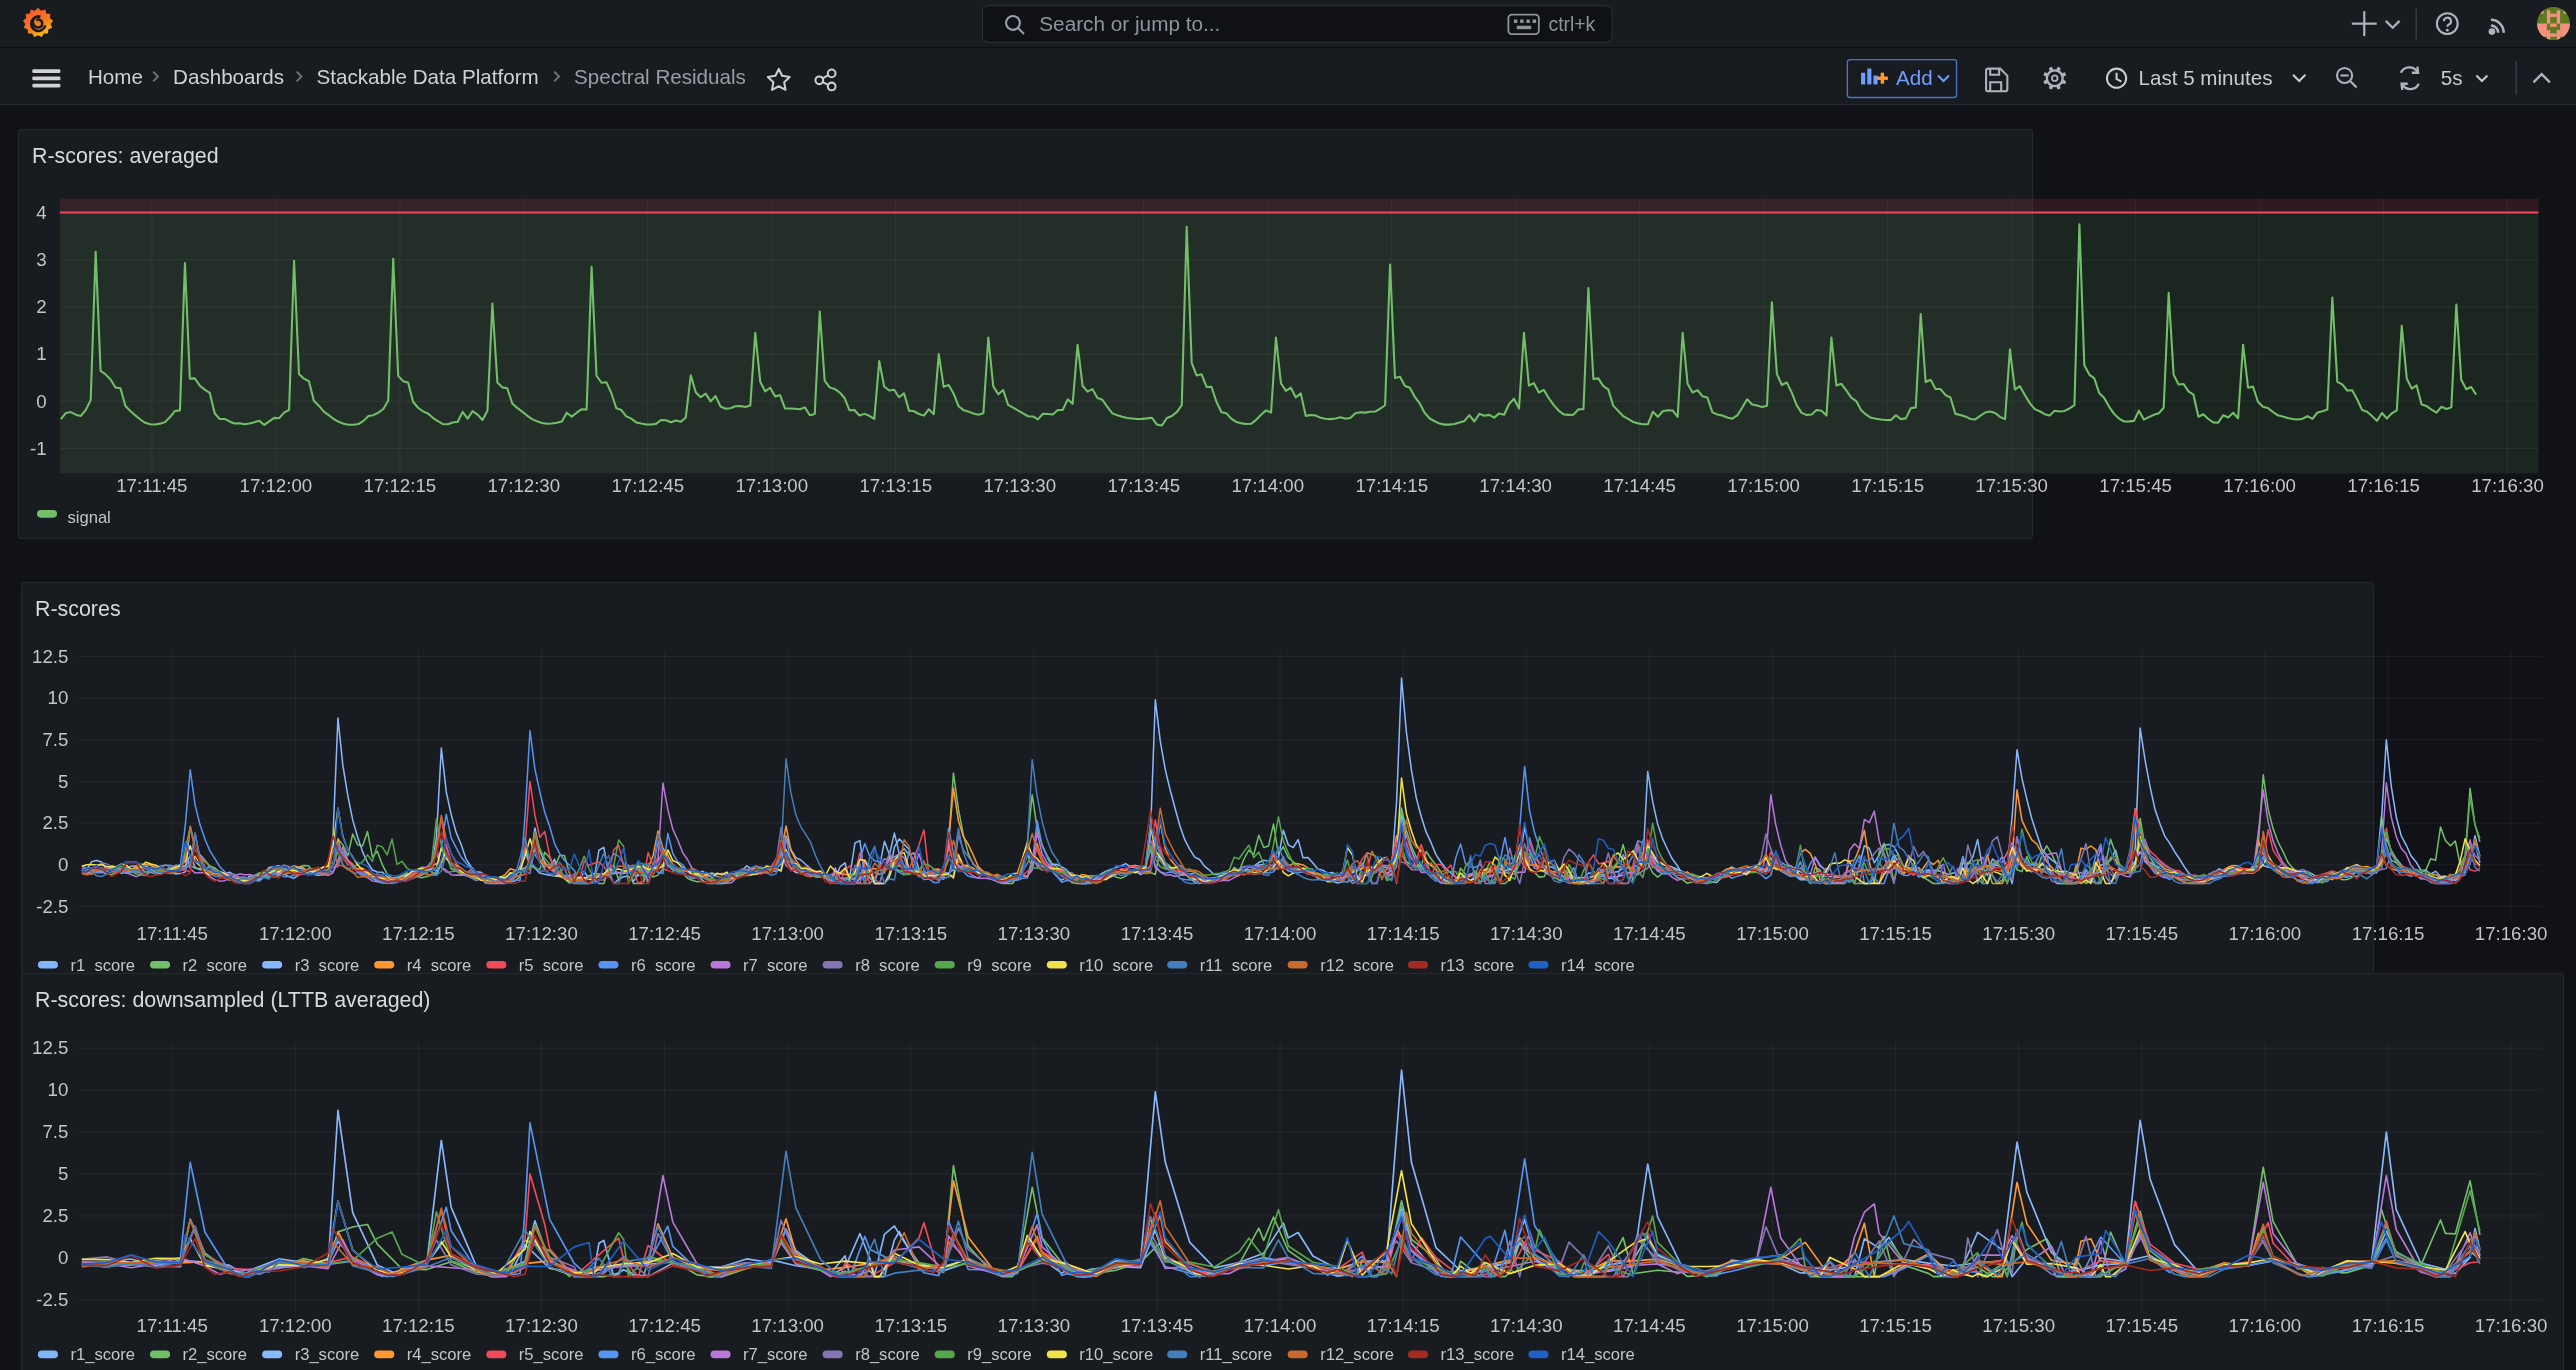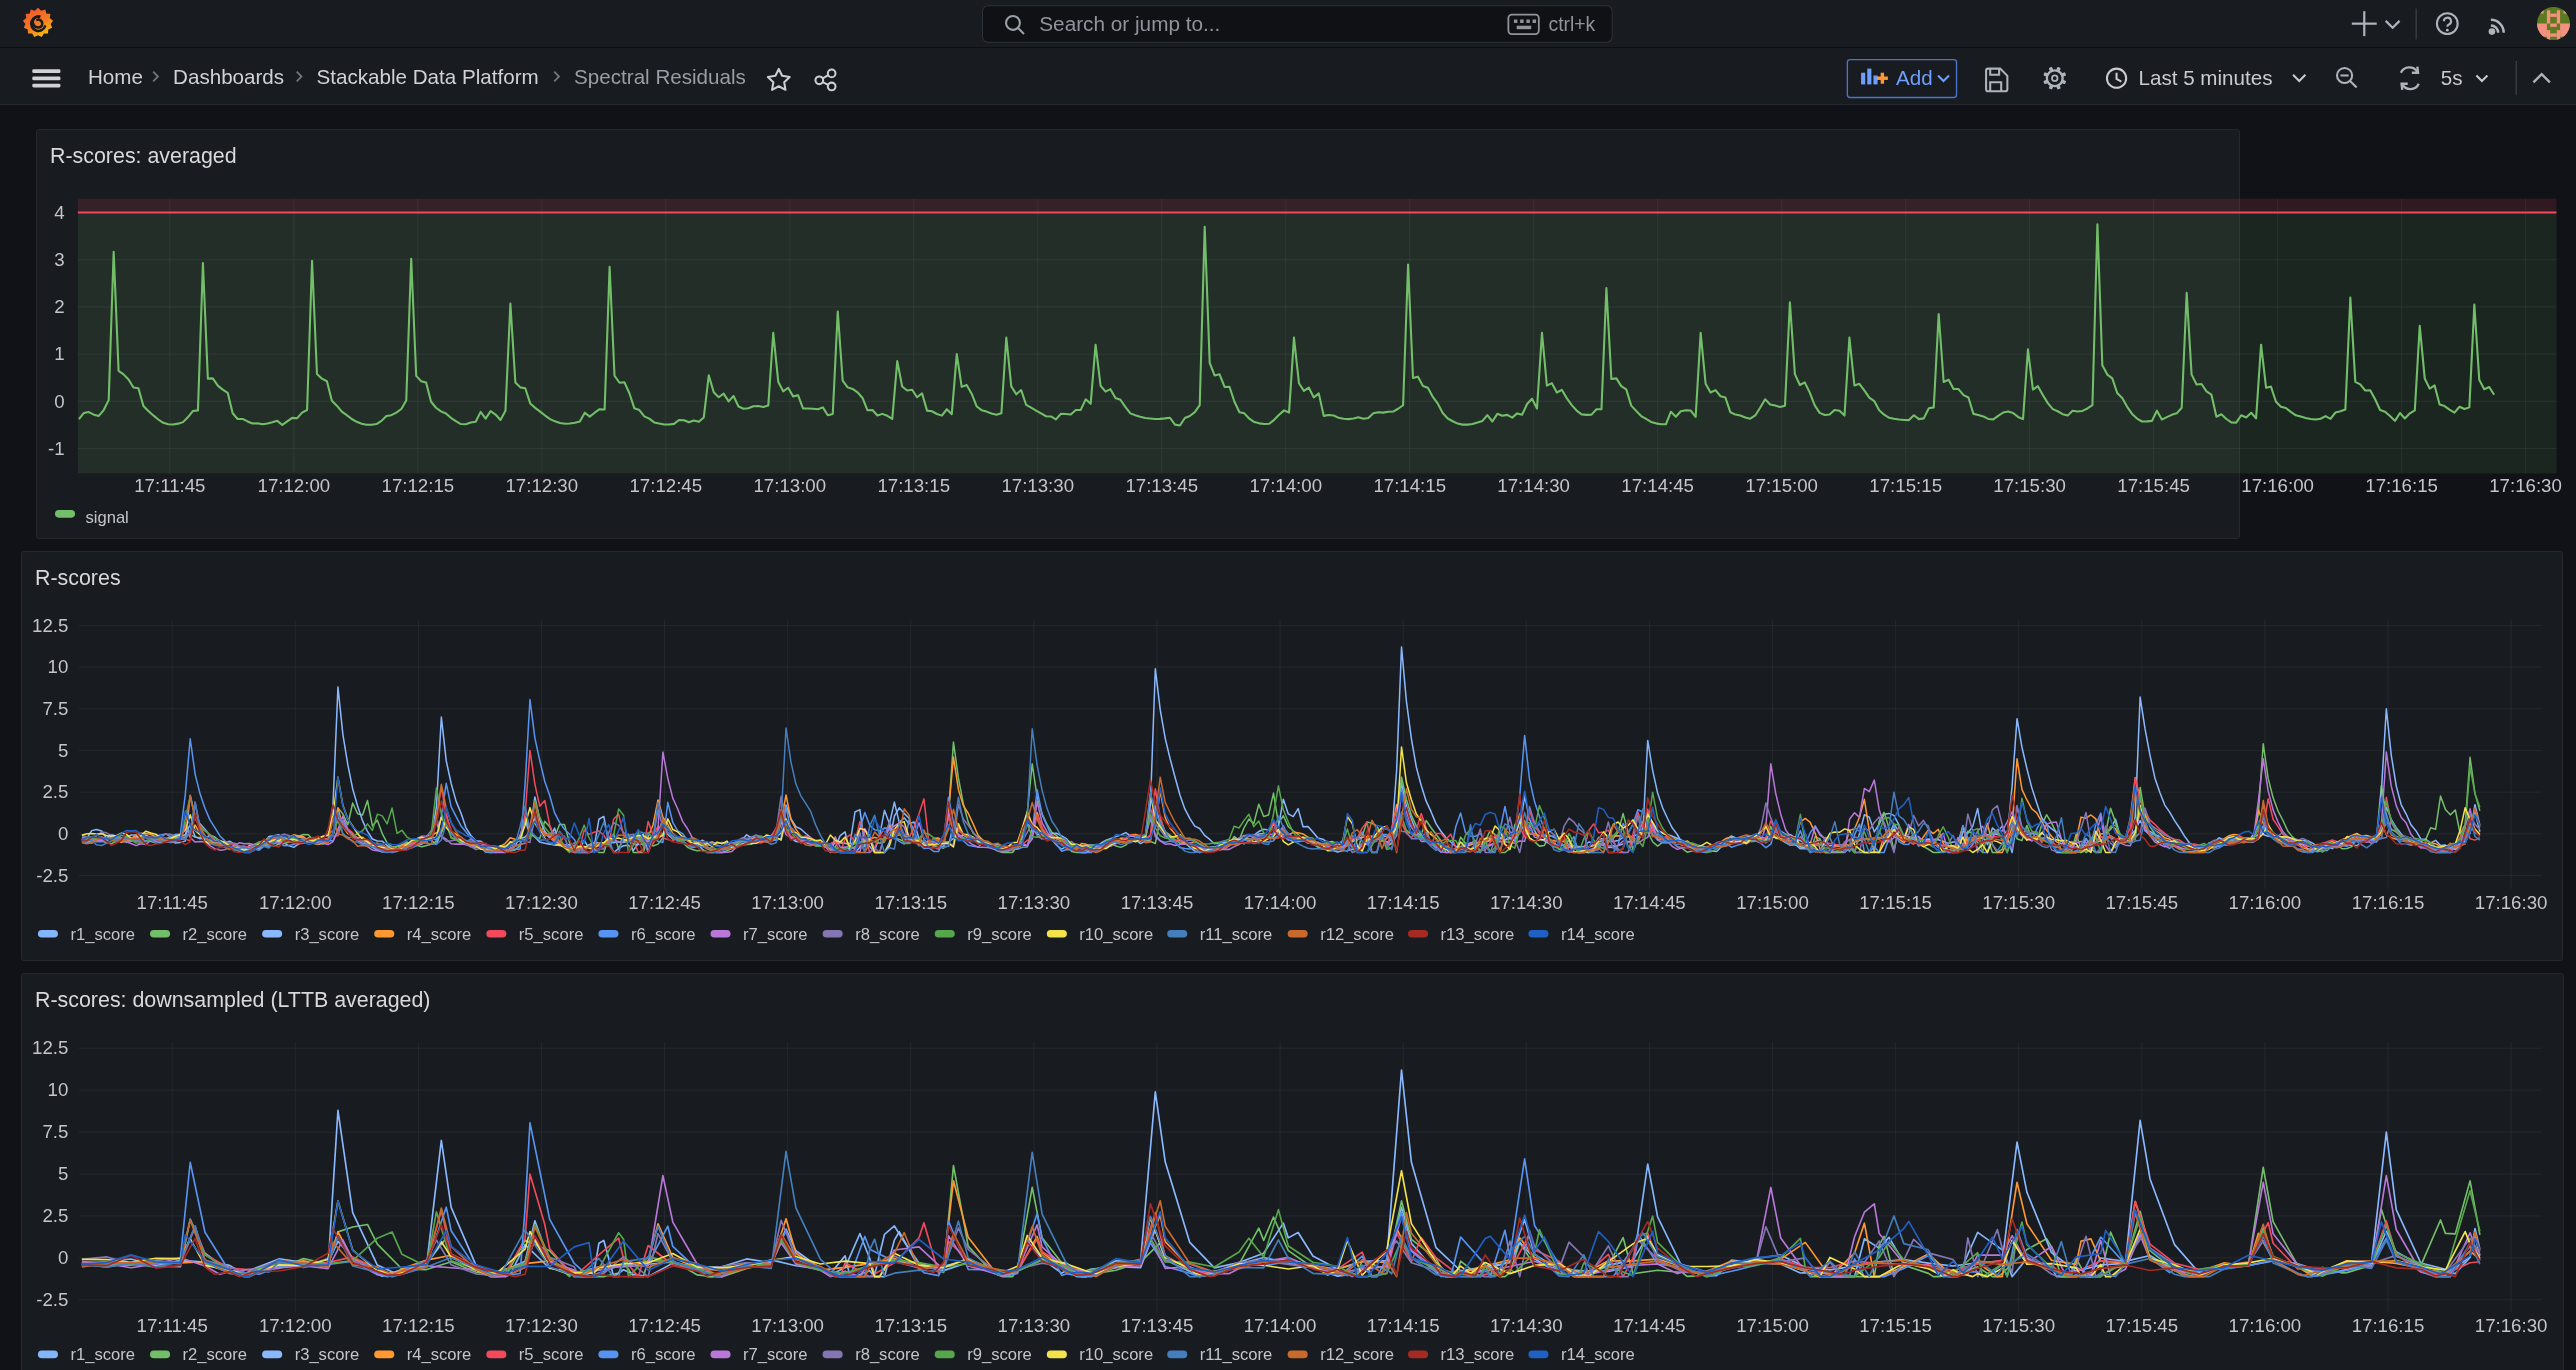--- a/index.html
+++ b/index.html
@@ -127,21 +127,21 @@
       <path d="M3482 36 a13.5 13.5 0 0 1 24 -1"></path>
       <path d="M3508 52 a13.5 13.5 0 0 1 -24 1"></path>
       <polyline points="3506,27 3507,36 3498,36"></polyline>
       <polyline points="3484,61 3483,52 3492,52"></polyline>
     </g>
     <text x="3540" y="54" font-size="30" fill="#c9cbd1">5s</text>
     <polyline points="3592,40 3600,48 3608,40" stroke="#c9cbd1" stroke-width="3" fill="none"></polyline>
     <line x1="3650" y1="19" x2="3650" y2="68" stroke="#3a3e45" stroke-width="2"></line>
     <polyline points="3675,50 3687,38 3699,50" stroke="#aeb4bc" stroke-width="3.4" fill="none"></polyline>
   </svg>
-<div class="panel" style="left:36px;top:129px;width:2204px;height:410px">
+<div class="panel" style="left:18px;top:129px;width:2015px;height:410px">
     <div class="ptitle">R-scores: averaged</div>
     <svg width="2543" height="410" style="position:absolute;left:0;top:0" viewBox="0 0 3675 592">
       <rect x="59" y="99" width="3582" height="20.0" fill="rgba(242,73,92,0.14)"></rect>
       <rect x="59" y="119.0" width="3582" height="377.0" fill="rgba(115,191,105,0.12)"></rect>
       <line x1="59" y1="119.0" x2="3641" y2="119.0" stroke="rgba(240,250,255,0.09)" stroke-width="1"></line>
       <line x1="59" y1="187.2" x2="3641" y2="187.2" stroke="rgba(240,250,255,0.09)" stroke-width="1"></line>
       <line x1="59" y1="255.4" x2="3641" y2="255.4" stroke="rgba(240,250,255,0.09)" stroke-width="1"></line>
       <line x1="59" y1="323.6" x2="3641" y2="323.6" stroke="rgba(240,250,255,0.09)" stroke-width="1"></line>
       <line x1="59" y1="391.8" x2="3641" y2="391.8" stroke="rgba(240,250,255,0.09)" stroke-width="1"></line>
       <line x1="59" y1="460.0" x2="3641" y2="460.0" stroke="rgba(240,250,255,0.09)" stroke-width="1"></line>
@@ -190,21 +190,21 @@
       <text x="2879.6" y="523" text-anchor="middle" font-size="27" fill="#c3c5cb">17:15:30</text>
       <text x="3058.8" y="523" text-anchor="middle" font-size="27" fill="#c3c5cb">17:15:45</text>
       <text x="3238.0" y="523" text-anchor="middle" font-size="27" fill="#c3c5cb">17:16:00</text>
       <text x="3417.2" y="523" text-anchor="middle" font-size="27" fill="#c3c5cb">17:16:15</text>
       <text x="3596.3" y="523" text-anchor="middle" font-size="27" fill="#c3c5cb">17:16:30</text>
       <polyline points="60.6,417.5 67.8,408.6 74.9,407.4 82.1,411.1 89.3,412.9 96.4,404.5 103.6,390.1 110.8,175.6 117.9,347.8 125.1,352.9 132.3,360.2 139.4,371.8 146.6,373.0 153.8,398.5 160.9,405.7 168.1,412.2 175.3,418.1 182.4,422.9 189.6,425.0 196.8,425.3 203.9,424.1 211.1,421.9 218.3,414.6 225.4,405.7 232.6,404.9 239.8,192.0 246.9,359.0 254.1,358.7 261.3,369.1 268.4,374.9 275.6,379.5 282.8,409.1 289.9,417.4 297.1,417.3 304.3,420.9 311.4,423.9 318.6,423.6 325.8,425.1 333.0,423.8 340.1,422.1 347.3,420.1 354.5,426.0 361.6,420.9 368.8,415.8 376.0,416.2 383.1,408.1 390.3,404.4 397.5,188.6 404.6,352.3 411.8,359.1 419.0,362.8 426.1,391.0 433.3,398.1 440.5,406.7 447.6,411.7 454.8,417.4 462.0,421.5 469.1,424.2 476.3,425.8 483.5,425.8 490.6,424.7 497.8,420.1 505.0,413.0 512.1,411.9 519.3,408.2 526.5,402.9 533.6,390.8 540.8,185.8 548.0,355.1 555.1,362.7 562.3,364.6 569.5,392.5 576.6,401.1 583.8,406.4 591.0,409.5 598.1,415.7 605.3,420.6 612.5,424.7 619.6,425.0 626.8,422.5 634.0,421.3 641.1,407.1 648.3,416.9 655.5,406.1 662.6,411.0 669.8,418.8 677.0,405.6 684.1,250.6 691.3,364.5 698.5,371.7 705.6,373.0 712.8,394.9 720.0,401.3 727.1,406.7 734.3,412.4 741.5,417.6 748.6,420.8 755.8,423.2 763.0,424.2 770.1,423.9 777.3,422.8 784.5,421.1 791.6,408.3 798.8,413.9 806.0,408.3 813.1,403.2 820.3,403.6 827.5,197.4 834.6,354.9 841.8,365.0 849.0,364.4 856.1,380.2 863.3,402.0 870.5,404.5 877.6,413.6 884.8,416.8 892.0,422.3 899.1,424.0 906.3,425.3 913.5,425.4 920.6,424.4 927.8,418.9 935.0,419.1 942.1,422.1 949.3,419.7 956.5,421.4 963.6,415.1 970.8,354.3 978.0,378.8 985.1,386.0 992.3,380.8 999.5,391.9 1006.6,384.2 1013.8,399.4 1021.0,402.6 1028.1,401.8 1035.3,399.0 1042.5,398.6 1049.7,400.0 1056.8,398.0 1064.0,292.9 1071.2,363.5 1078.3,377.4 1085.5,372.2 1092.7,384.7 1099.8,382.9 1107.0,402.2 1114.2,402.2 1121.3,402.6 1128.5,403.2 1135.7,400.6 1142.8,411.9 1150.0,410.0 1157.2,262.2 1164.3,361.9 1171.5,371.7 1178.7,374.0 1185.8,378.8 1193.0,387.0 1200.2,404.8 1207.3,404.3 1214.5,412.3 1221.7,410.0 1228.8,412.7 1236.0,417.3 1243.2,333.8 1250.3,370.4 1257.5,376.3 1264.7,375.1 1271.8,385.9 1279.0,380.3 1286.2,405.3 1293.3,406.2 1300.5,410.2 1307.7,412.5 1314.8,403.3 1322.0,410.4 1329.2,323.6 1336.3,371.0 1343.5,368.2 1350.7,380.8 1357.8,398.9 1365.0,404.6 1372.2,406.7 1379.3,409.5 1386.5,411.3 1393.7,409.2 1400.8,299.7 1408.0,370.3 1415.2,381.7 1422.3,375.6 1429.5,397.1 1436.7,401.0 1443.8,405.2 1451.0,409.3 1458.2,413.4 1465.3,413.7 1472.5,417.9 1479.7,409.8 1486.8,410.2 1494.0,410.8 1501.2,404.5 1508.3,404.2 1515.5,389.0 1522.7,395.5 1529.8,310.0 1537.0,369.3 1544.2,377.8 1551.3,374.3 1558.5,387.1 1565.7,389.6 1572.8,399.9 1580.0,409.3 1587.2,412.0 1594.3,414.1 1601.5,415.9 1608.7,416.7 1615.8,417.5 1623.0,417.2 1630.2,416.5 1637.3,415.6 1644.5,425.5 1651.7,426.8 1658.8,416.0 1666.0,413.0 1673.2,407.4 1680.3,397.4 1687.5,139.5 1694.7,336.3 1701.8,354.5 1709.0,352.8 1716.2,371.1 1723.3,370.8 1730.5,392.4 1737.7,407.7 1744.8,409.2 1752.0,417.0 1759.2,421.8 1766.4,423.7 1773.5,424.6 1780.7,424.2 1787.9,418.6 1795.0,411.3 1802.2,404.9 1809.4,408.1 1816.5,299.7 1823.7,365.7 1830.9,376.8 1838.0,372.1 1845.2,386.2 1852.4,380.4 1859.5,412.9 1866.7,411.7 1873.9,412.3 1881.0,415.7 1888.2,416.9 1895.4,417.6 1902.5,416.8 1909.7,414.9 1916.9,417.1 1924.0,416.0 1931.2,409.1 1938.4,407.7 1945.5,408.2 1952.7,406.9 1959.9,406.6 1967.0,402.6 1974.2,397.5 1981.4,194.0 1988.5,358.1 1995.7,356.2 2002.9,369.6 2010.0,372.2 2017.2,385.5 2024.4,395.3 2031.5,408.7 2038.7,416.7 2045.9,420.6 2053.0,424.0 2060.2,425.5 2067.4,425.5 2074.5,424.5 2081.7,422.5 2088.9,420.2 2096.0,411.9 2103.2,421.0 2110.4,409.9 2117.5,412.7 2124.7,411.4 2131.9,415.4 2139.0,409.3 2146.2,411.2 2153.4,395.8 2160.5,388.1 2167.7,402.3 2174.9,292.9 2182.0,369.2 2189.2,365.6 2196.4,379.1 2203.5,375.2 2210.7,387.2 2217.9,397.4 2225.0,405.2 2232.2,410.7 2239.4,411.4 2246.5,411.1 2253.7,403.2 2260.9,403.1 2268.0,228.1 2275.2,359.7 2282.4,358.7 2289.5,369.8 2296.7,374.6 2303.9,398.1 2311.0,405.7 2318.2,413.1 2325.4,417.3 2332.5,421.6 2339.7,423.7 2346.9,425.0 2354.0,425.0 2361.2,406.9 2368.4,414.2 2375.5,406.2 2382.7,404.8 2389.9,405.2 2397.0,414.3 2404.2,292.9 2411.4,366.6 2418.5,379.1 2425.7,375.6 2432.9,384.5 2440.0,386.4 2447.2,407.7 2454.4,411.0 2461.5,412.4 2468.7,415.3 2475.9,417.0 2483.1,412.3 2490.2,401.2 2497.4,388.9 2504.6,396.3 2511.7,398.0 2518.9,400.0 2526.1,398.1 2533.2,248.6 2540.4,352.5 2547.6,368.3 2554.7,364.5 2561.9,379.3 2569.1,397.8 2576.2,408.6 2583.4,411.6 2590.6,410.9 2597.7,404.4 2604.9,405.5 2612.1,412.4 2619.2,299.7 2626.4,368.9 2633.6,366.6 2640.7,376.0 2647.9,386.5 2655.1,391.5 2662.2,404.6 2669.4,411.1 2676.6,415.6 2683.7,417.1 2690.9,418.2 2698.1,418.8 2705.2,419.0 2712.4,412.0 2719.6,417.6 2726.7,416.5 2733.9,401.8 2741.1,400.6 2748.2,265.6 2755.4,364.0 2762.6,360.7 2769.7,374.0 2776.9,374.1 2784.1,382.8 2791.2,386.3 2798.4,410.0 2805.6,411.6 2812.7,413.7 2819.9,417.3 2827.1,417.9 2834.2,412.8 2841.4,408.0 2848.6,406.6 2855.7,408.7 2862.9,414.4 2870.1,417.6 2877.2,316.8 2884.4,374.8 2891.6,370.0 2898.7,382.8 2905.9,394.5 2913.1,403.1 2920.2,406.2 2927.4,410.5 2934.6,412.5 2941.7,405.4 2948.9,406.5 2956.1,405.7 2963.2,402.2 2970.4,397.4 2977.6,136.1 2984.7,339.6 2991.9,353.2 2999.1,358.7 3006.2,379.8 3013.4,387.1 3020.6,399.8 3027.7,410.0 3034.9,416.7 3042.1,421.0 3049.2,420.8 3056.4,420.1 3063.6,405.4 3070.7,418.2 3077.9,414.7 3085.1,411.4 3092.2,409.2 3099.4,401.2 3106.6,234.9 3113.7,353.3 3120.9,367.6 3128.1,366.8 3135.2,377.5 3142.4,382.2 3149.6,414.1 3156.7,410.6 3163.9,417.4 3171.1,422.3 3178.2,422.6 3185.4,412.0 3192.6,415.3 3199.8,408.4 3206.9,416.4 3214.1,310.0 3221.3,372.1 3228.4,370.6 3235.6,392.5 3242.8,399.6 3249.9,401.5 3257.1,407.1 3264.3,412.1 3271.4,413.8 3278.6,415.8 3285.8,417.3 3292.9,418.2 3300.1,417.0 3307.3,413.3 3314.4,417.1 3321.6,408.0 3328.8,406.3 3335.9,403.8 3343.1,241.8 3350.3,363.7 3357.4,367.4 3364.6,376.2 3371.8,375.8 3378.9,388.9 3386.1,404.3 3393.3,406.9 3400.4,413.1 3407.6,420.1 3414.8,408.7 3421.9,416.6 3429.1,409.2 3436.3,405.0 3443.4,282.7 3450.6,358.8 3457.8,373.5 3464.9,368.9 3472.1,396.3 3479.3,398.7 3486.4,403.8 3493.6,408.3 3500.8,399.7 3507.9,403.0 3515.1,400.6 3522.3,252.0 3529.4,360.6 3536.6,374.4 3543.8,371.2 3550.9,382.4" fill="none" stroke="#73BF69" stroke-width="3" stroke-linejoin="round"></polyline>
       <rect x="26" y="549" width="29" height="11" rx="5.5" fill="#73BF69"></rect>
       <text x="70" y="568" font-size="24" fill="#c3c5cb">signal</text>
     </svg>
   </div>
-<div class="panel" style="left:21px;top:551px;width:2542px;height:410px">
+<div class="panel" style="left:21px;top:582px;width:2353px;height:410px">
     <div class="ptitle">R-scores</div>
     <svg width="2543" height="410" style="position:absolute;left:0;top:0" viewBox="0 0 3675 592">
       <line x1="82" y1="105.8" x2="3641" y2="105.8" stroke="rgba(240,250,255,0.09)" stroke-width="1"></line>
       <line x1="82" y1="166.0" x2="3641" y2="166.0" stroke="rgba(240,250,255,0.09)" stroke-width="1"></line>
       <line x1="82" y1="226.2" x2="3641" y2="226.2" stroke="rgba(240,250,255,0.09)" stroke-width="1"></line>
       <line x1="82" y1="286.5" x2="3641" y2="286.5" stroke="rgba(240,250,255,0.09)" stroke-width="1"></line>
       <line x1="82" y1="346.8" x2="3641" y2="346.8" stroke="rgba(240,250,255,0.09)" stroke-width="1"></line>
       <line x1="82" y1="407.0" x2="3641" y2="407.0" stroke="rgba(240,250,255,0.09)" stroke-width="1"></line>
       <line x1="82" y1="467.2" x2="3641" y2="467.2" stroke="rgba(240,250,255,0.09)" stroke-width="1"></line>
       <line x1="217.0" y1="98" x2="217.0" y2="487" stroke="rgba(240,250,255,0.09)" stroke-width="1"></line>

